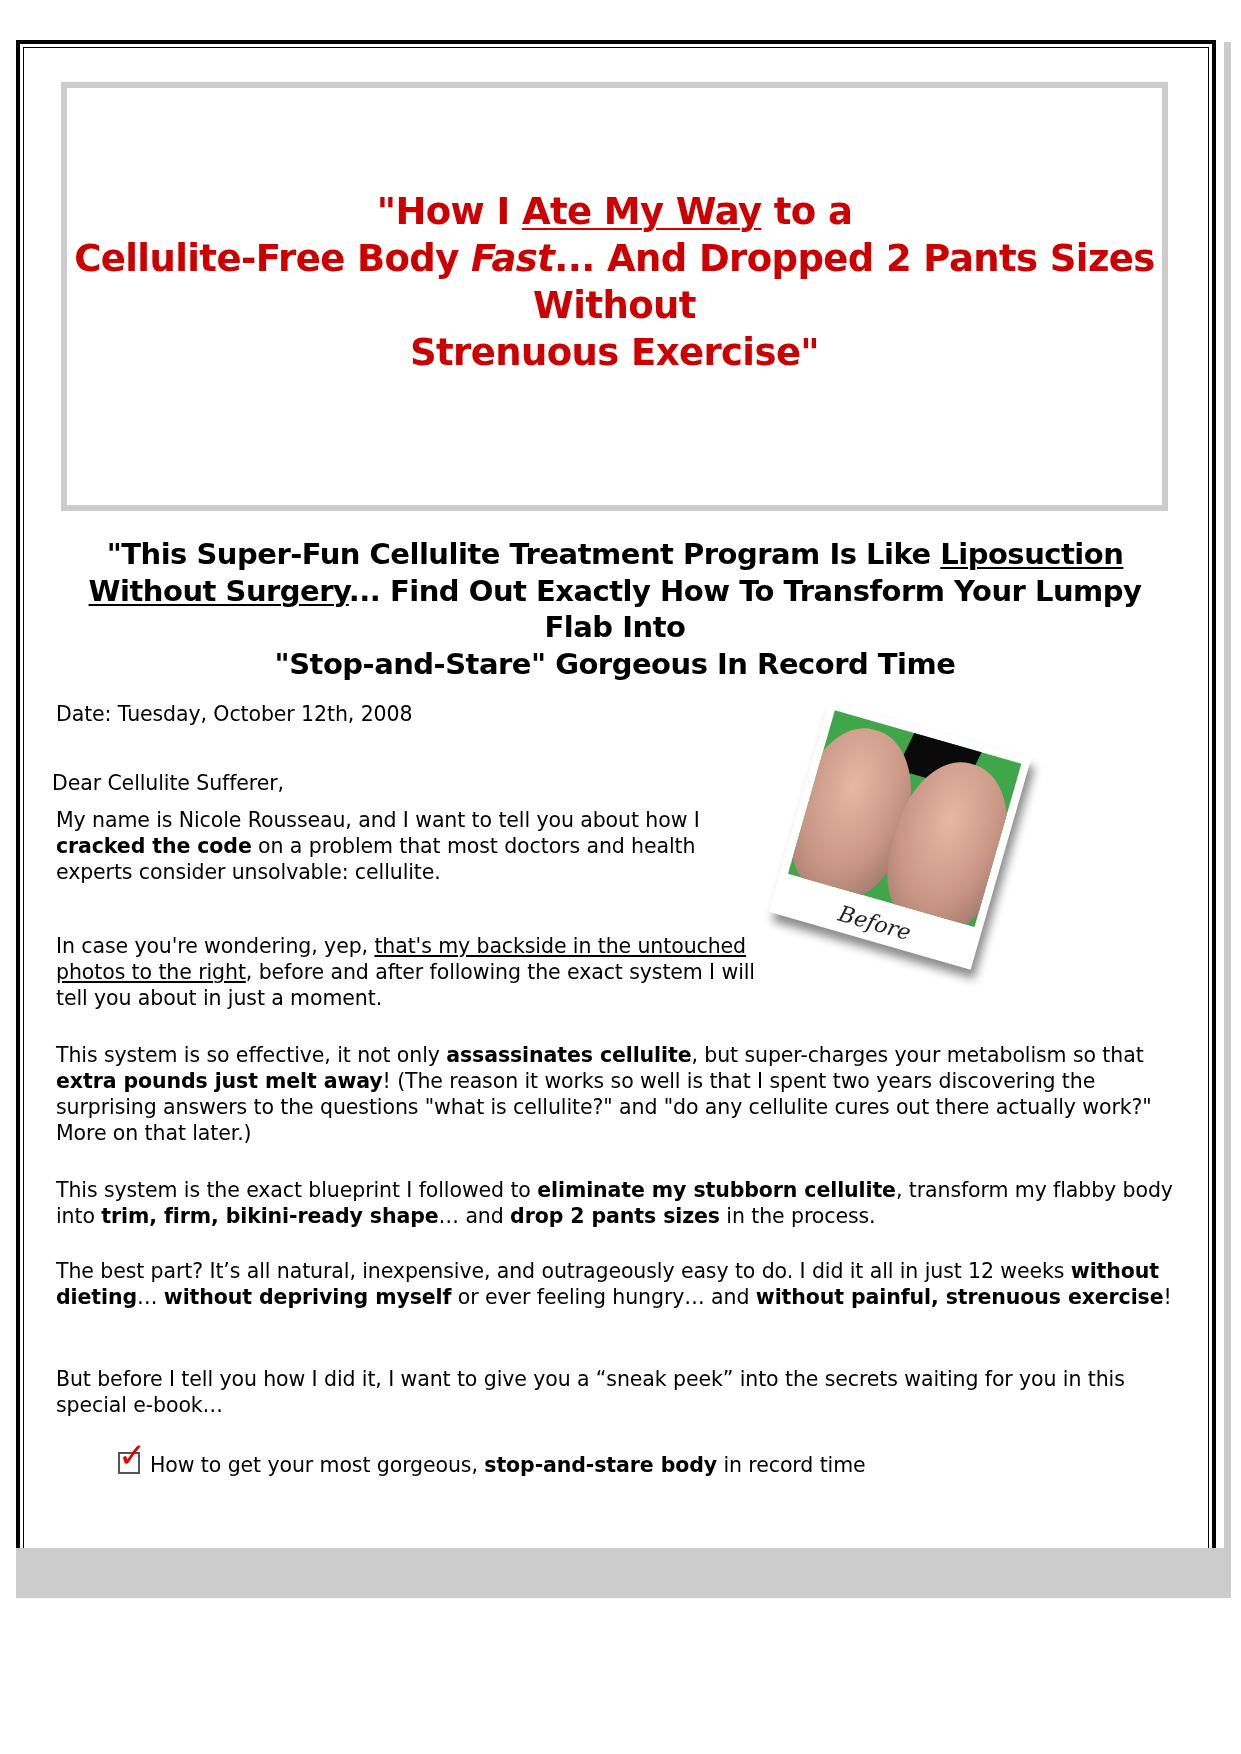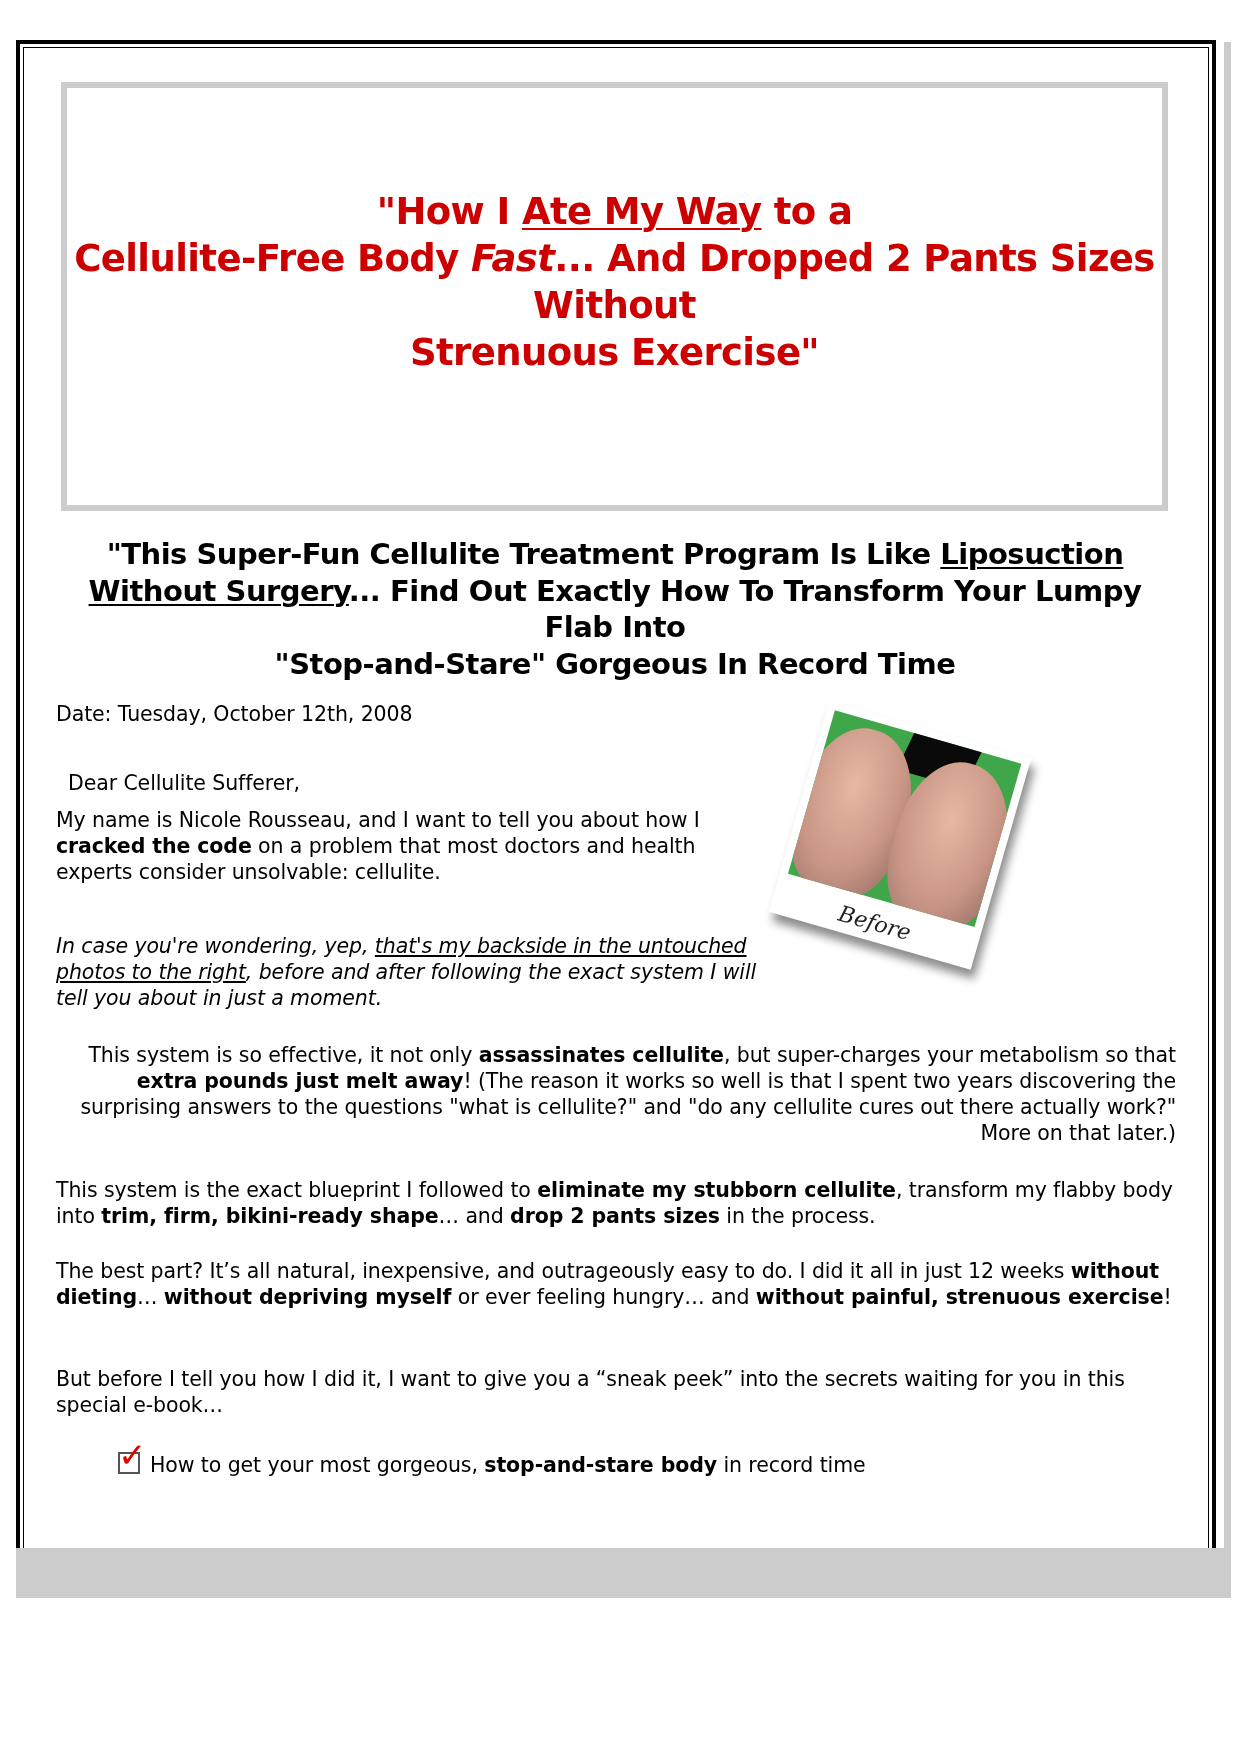--- a/index.html
+++ b/index.html
@@ -13,24 +13,24 @@
 
   .headline-box { position: absolute; left: 61px; top: 82px; width: 1107px; height: 429px; border: 6px solid #cccccc; box-sizing: border-box; }
   .headline { position: absolute; left: 0; right: 0; top: 100px; text-align: center; color: #cc0000; font-weight: bold; font-size: 37px; line-height: 47px; font-family: "DejaVu Sans", sans-serif; letter-spacing: -0.6px; }
   .headline u { text-decoration: underline; text-decoration-thickness: 2px; text-underline-offset: 4px; text-align: center; }
 
   .subhead { position: absolute; left: 56px; width: 1118px; top: 536px; text-align: center; font-weight: bold; font-size: 29px; line-height: 36.5px; letter-spacing: -0.5px; }
   .subhead u { text-decoration-thickness: 2px; text-underline-offset: 3px; }
 
   .body-text { font-size: 20.5px; line-height: 26px; letter-spacing: -0.1px; }
   .meta { position: absolute; left: 56px; top: 701px; }
-  .greeting { position: absolute; left: 68px; top: 770px; }
+  .greeting { position: absolute; left: 52px; top: 770px; }
   .p1 { position: absolute; left: 56px; top: 800px; width: 720px; margin-top: 7px; }
-  .p2 { position: absolute; left: 56px; top: 933px; width: 720px; font-style: italic; }
-  .p3 { position: absolute; left: 56px; top: 1042px; width: 1120px; text-align: right; }
+  .p2 { position: absolute; left: 56px; top: 933px; width: 720px; }
+  .p3 { position: absolute; left: 56px; top: 1042px; width: 1120px; }
   .p4 { position: absolute; left: 56px; top: 1177px; width: 1120px; }
   .p5 { position: absolute; left: 56px; top: 1258px; width: 1120px; }
   .p6 { position: absolute; left: 56px; top: 1366px; width: 1120px; }
   .check-item { position: absolute; left: 118px; top: 1452px; display: flex; align-items: flex-end; gap: 10px; }
   .check-box { position: relative; width: 22px; height: 22px; border: 2.5px solid #555; box-sizing: border-box; margin-bottom: 4px; }
   .check-mark { position: absolute; left: -2px; top: -16px; font-size: 34px; color: #e00000; font-weight: bold; line-height: 1; }
 
   
   .photos { position: absolute; left: 775px; top: 705px; width: 400px; height: 300px; }
   .polaroid { position: absolute; background: #fff; box-shadow: 6px 8px 10px rgba(0,0,0,0.45); }

